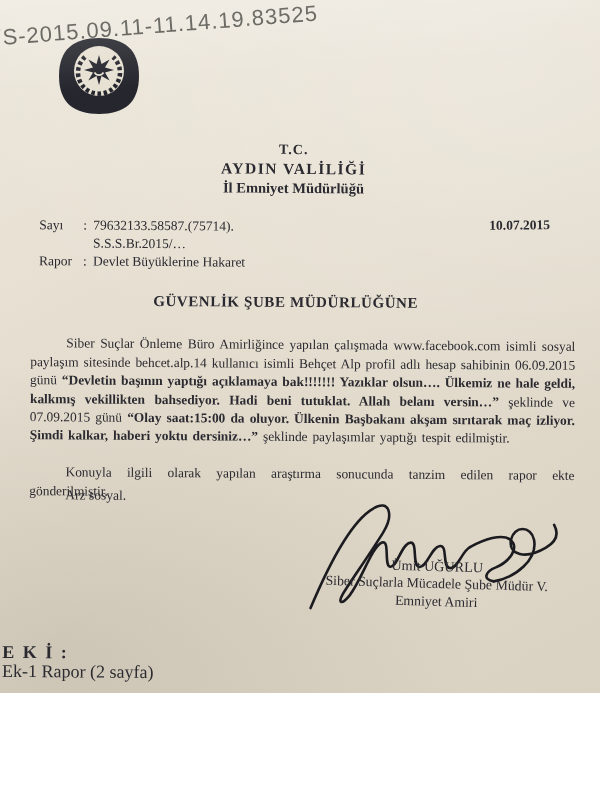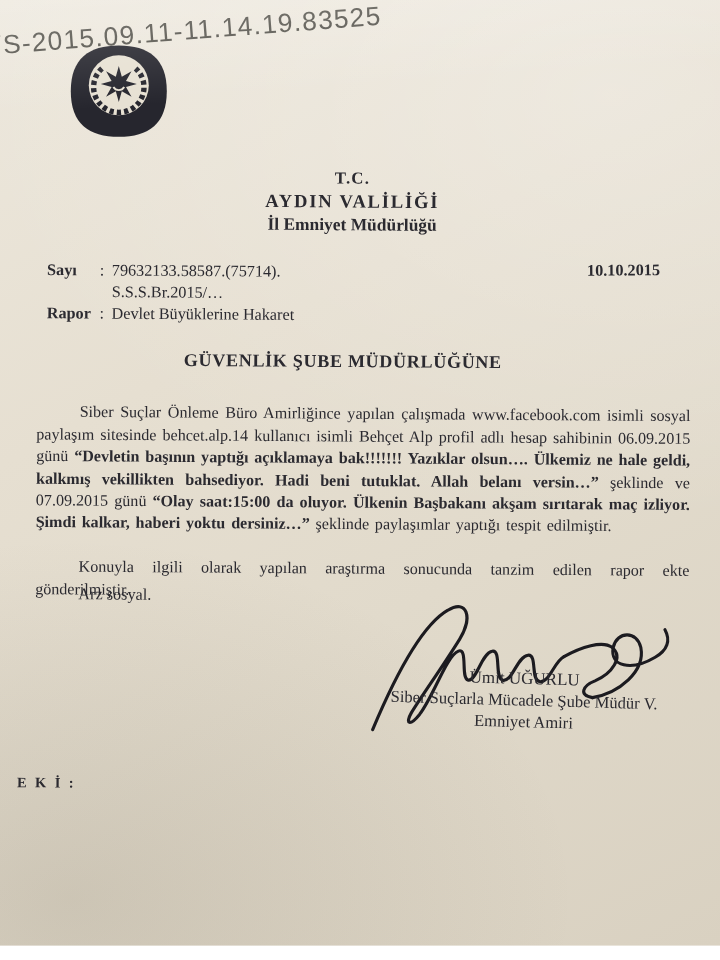--- a/index.html
+++ b/index.html
@@ -1,18 +1,18 @@
 <!DOCTYPE html>
 <html><head>
 <meta charset="utf-8">
 <style>
   html,body{margin:0;padding:0;}
   body{width:600px;height:800px;overflow:hidden;font-family:"Liberation Serif","DejaVu Serif",serif;}
   .sheet{
-    position:relative;width:600px;height:788px;
+    position:relative;width:600px;height:693px;
     background:
       radial-gradient(ellipse 900px 600px at 85% 10%, rgba(255,255,255,.28), rgba(255,255,255,0) 60%),
       radial-gradient(ellipse 700px 500px at 10% 95%, rgba(90,80,60,.14), rgba(90,80,60,0) 60%),
       linear-gradient(152deg,#ede8dd 0%,#e6dfd1 35%,#e1dacb 62%,#d9d1c1 100%);
     color:#2b2a30;
   }
   .sheet::after{ 
     content:"";position:absolute;left:0;top:0;width:100%;height:95px;
     background:linear-gradient(176deg, rgba(255,255,255,.22), rgba(255,255,255,0) 70%);
     pointer-events:none;
@@ -23,34 +23,34 @@
     font-size:22px;letter-spacing:1px;color:#56544d;
     transform:rotate(-4.4deg);transform-origin:left top;white-space:nowrap;
   }
   .emblem{position:absolute;left:57px;top:36px;}
   .content{position:absolute;left:0;top:0;width:600px;height:800px;transform:rotate(.4deg);}
   .letterhead{position:absolute;top:142px;left:0;width:596px;text-align:center;font-weight:bold;transform:translateX(-6px);}
   .lh1{font-size:14px;letter-spacing:1px;}
   .lh2{font-size:15.5px;letter-spacing:1.5px;margin-top:2px;}
   .lh3{font-size:14.5px;margin-top:2px;}
   .meta{position:absolute;top:218px;left:38px;font-size:13.5px;line-height:18px;}
-  .meta .lbl{display:inline-block;width:44px;font-weight:bold;}
+  .meta .lbl{display:inline-block;width:44px;font-weight:normal;}
   .meta .sep{display:inline-block;width:10px;}
   .meta .cont{padding-left:54px;}
   .date{position:absolute;top:216px;left:488px;font-size:13.5px;font-weight:bold;transform:rotate(-1deg);}
   .subject{position:absolute;top:294px;left:0;width:590px;text-align:center;font-weight:bold;font-size:15px;letter-spacing:.6px;transform:translateX(-10px);}
   .para{position:absolute;left:30px;right:25px;font-size:13.4px;line-height:18.4px;text-align:justify;text-indent:36px;word-spacing:1.5px;}
   .p1{top:323px;}
   .p2{top:452px;word-spacing:5px;}
   .b{font-weight:bold;}
   .closing{position:absolute;top:489px;left:66px;font-size:13.5px;}
   .sig-svg{position:absolute;left:298px;top:494px;pointer-events:none;}
   .sig-block{position:absolute;top:556px;left:305px;width:266px;text-align:center;font-size:13.8px;line-height:18px;transform:rotate(1.2deg);}
   .sig-name{font-size:14.2px;}
-  .eki{position:absolute;top:645px;left:16px;font-size:12px;line-height:19px;}
+  .eki{position:absolute;top:645px;left:4px;font-size:18px;line-height:19px;}
   .eki .eki-lbl{font-weight:bold;letter-spacing:2px;}
 </style>
 </head>
 <body>
 
 <div class="sheet">
 
   <div class="stamp">YS-2015.09.11-11.14.19.83525</div>
 
   <svg class="emblem" width="84" height="80" viewBox="0 0 84 80">
@@ -68,21 +68,21 @@
       <div class="lh2">AYDIN VALİLİĞİ</div>
       <div class="lh3">İl Emniyet Müdürlüğü</div>
     </div>
 
     <div class="meta">
       <div><span class="lbl">Sayı</span><span class="sep">:</span><span>79632133.58587.(75714).</span></div>
       <div class="cont">S.S.S.Br.2015/…</div>
       <div><span class="lbl">Rapor</span><span class="sep">:</span><span>Devlet Büyüklerine Hakaret</span></div>
     </div>
 
-    <div class="date">10.10.2015</div>
+    <div class="date">10.07.2015</div>
 
     <div class="subject">GÜVENLİK ŞUBE MÜDÜRLÜĞÜNE</div>
 
     <p class="para p1"><span>Siber Suçlar Önleme Büro Amirliğince yapılan çalışmada www.facebook.com isimli sosyal paylaşım sitesinde behcet.alp.14 kullanıcı isimli Behçet Alp profil adlı hesap sahibinin 06.09.2015 günü </span><span class="b">“Devletin başının yaptığı açıklamaya bak!!!!!!! Yazıklar olsun…. Ülkemiz ne hale geldi, kalkmış vekillikten bahsediyor. Hadi beni tutuklat. Allah belanı versin…”</span><span> şeklinde ve 07.09.2015 günü </span><span class="b">“Olay saat:15:00 da oluyor. Ülkenin Başbakanı akşam sırıtarak maç izliyor. Şimdi kalkar, haberi yoktu dersiniz…”</span><span> şeklinde paylaşımlar yaptığı tespit edilmiştir.</span></p>
 
     <p class="para p2">Konuyla ilgili olarak yapılan araştırma sonucunda tanzim edilen rapor ekte gönderilmiştir.</p>
 
     <div class="closing">Arz sosyal.</div>
 
     <svg class="sig-svg" width="272" height="118" viewBox="0 0 272 118">
@@ -94,16 +94,17 @@
     </svg>
 
     <div class="sig-block">
       <div class="sig-name">Ümit UĞURLU</div>
       <div>Siber Suçlarla Mücadele Şube Müdür V.</div>
       <div>Emniyet Amiri</div>
     </div>
 
     <div class="eki">
       <div class="eki-lbl">E K İ :</div>
+      <div>Ek-1 Rapor (2 sayfa)</div>
     </div>
 
   </div>
 </div>
 
 </body></html>

